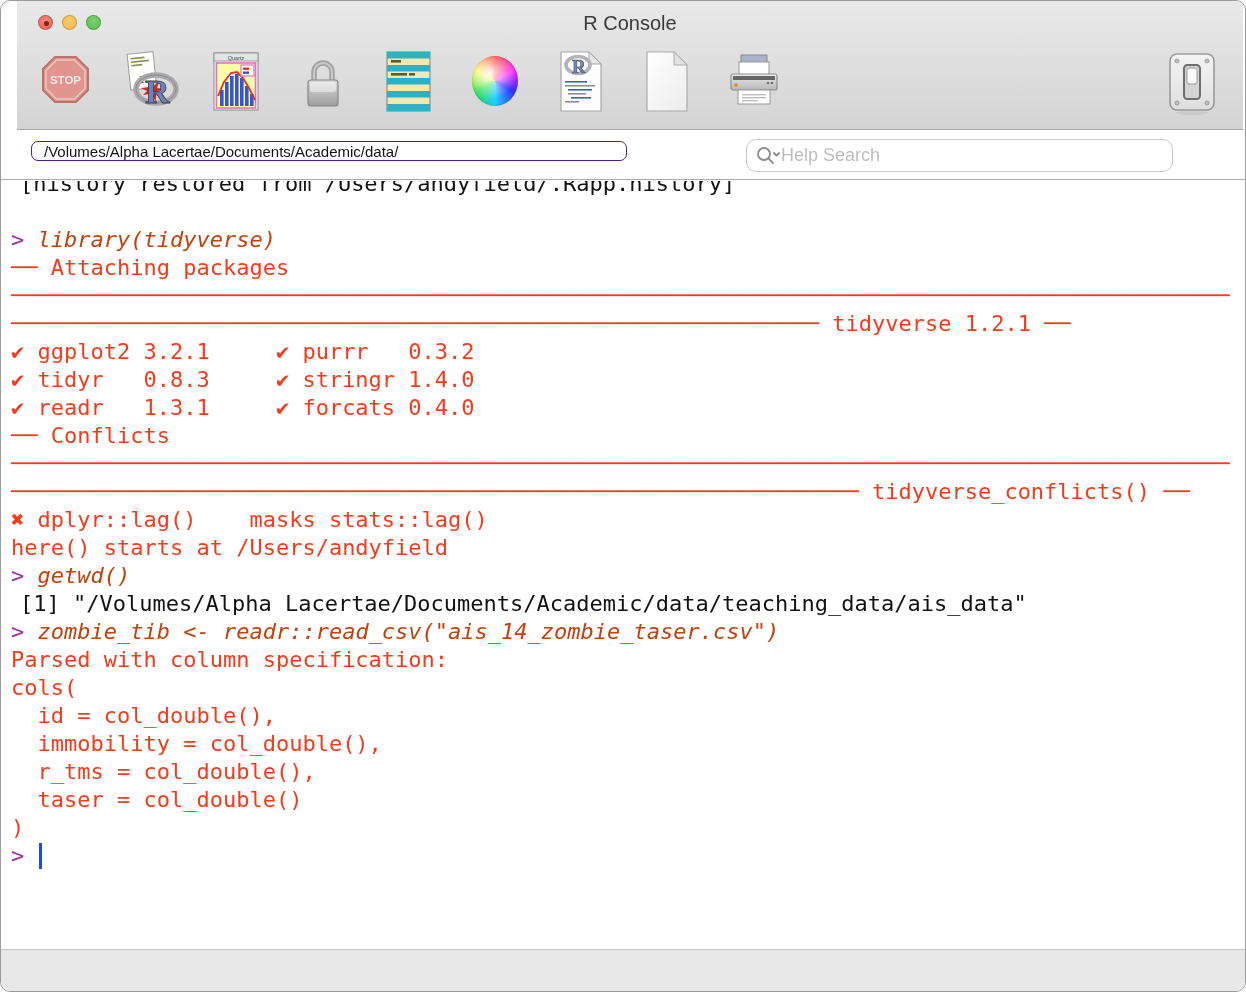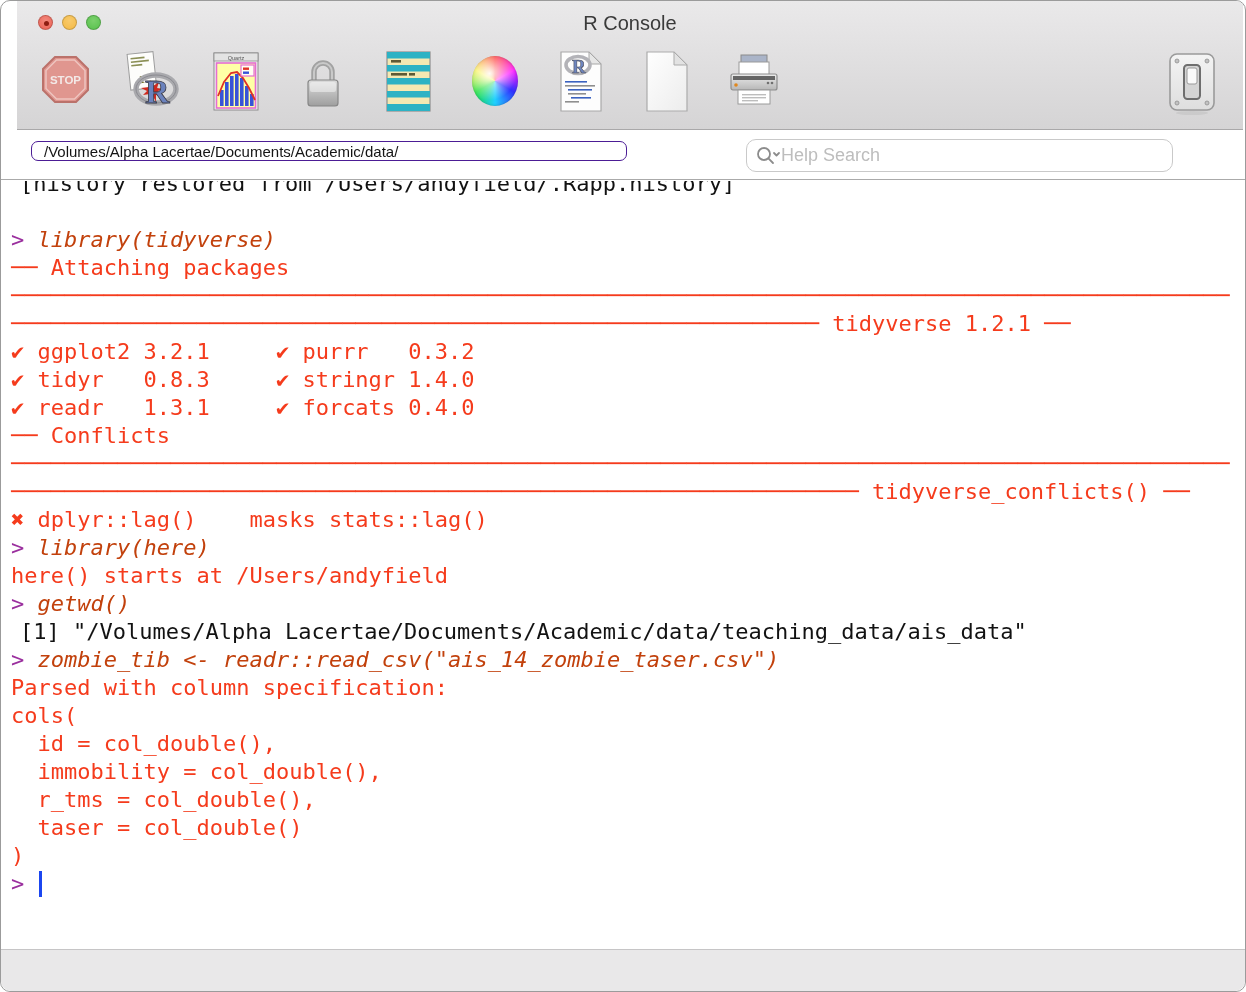--- a/index.html
+++ b/index.html
@@ -257,21 +257,20 @@
         <div class="console-line"><span class="seg-err">── Attaching packages</span></div>
         <div class="console-line"><span class="seg-err">────────────────────────────────────────────────────────────────────────────────────────────</span></div>
         <div class="console-line"><span class="seg-err">───────────────────────────────────────────────────────────── tidyverse 1.2.1 ──</span></div>
         <div class="console-line"><span class="seg-err">✔ ggplot2 3.2.1     ✔ purrr   0.3.2</span></div>
         <div class="console-line"><span class="seg-err">✔ tidyr   0.8.3     ✔ stringr 1.4.0</span></div>
         <div class="console-line"><span class="seg-err">✔ readr   1.3.1     ✔ forcats 0.4.0</span></div>
         <div class="console-line"><span class="seg-err">── Conflicts</span></div>
         <div class="console-line"><span class="seg-err">────────────────────────────────────────────────────────────────────────────────────────────</span></div>
         <div class="console-line"><span class="seg-err">──────────────────────────────────────────────────────────────── tidyverse_conflicts() ──</span></div>
         <div class="console-line"><span class="seg-err">✖ dplyr::lag()    masks stats::lag()</span></div>
-        <div class="console-line"><span class="seg-prompt">&gt; </span><span class="seg-input">library(here)</span></div>
         <div class="console-line"><span class="seg-err">here() starts at /Users/andyfield</span></div>
         <div class="console-line"><span class="seg-prompt">&gt; </span><span class="seg-input">getwd()</span></div>
         <div class="console-line"><span class="seg-out">[1] "/Volumes/Alpha Lacertae/Documents/Academic/data/teaching_data/ais_data"</span></div>
         <div class="console-line"><span class="seg-prompt">&gt; </span><span class="seg-input">zombie_tib &lt;- readr::read_csv("ais_14_zombie_taser.csv")</span></div>
         <div class="console-line"><span class="seg-err">Parsed with column specification:</span></div>
         <div class="console-line"><span class="seg-err">cols(</span></div>
         <div class="console-line"><span class="seg-err">  id = col_double(),</span></div>
         <div class="console-line"><span class="seg-err">  immobility = col_double(),</span></div>
         <div class="console-line"><span class="seg-err">  r_tms = col_double(),</span></div>
         <div class="console-line"><span class="seg-err">  taser = col_double()</span></div>

